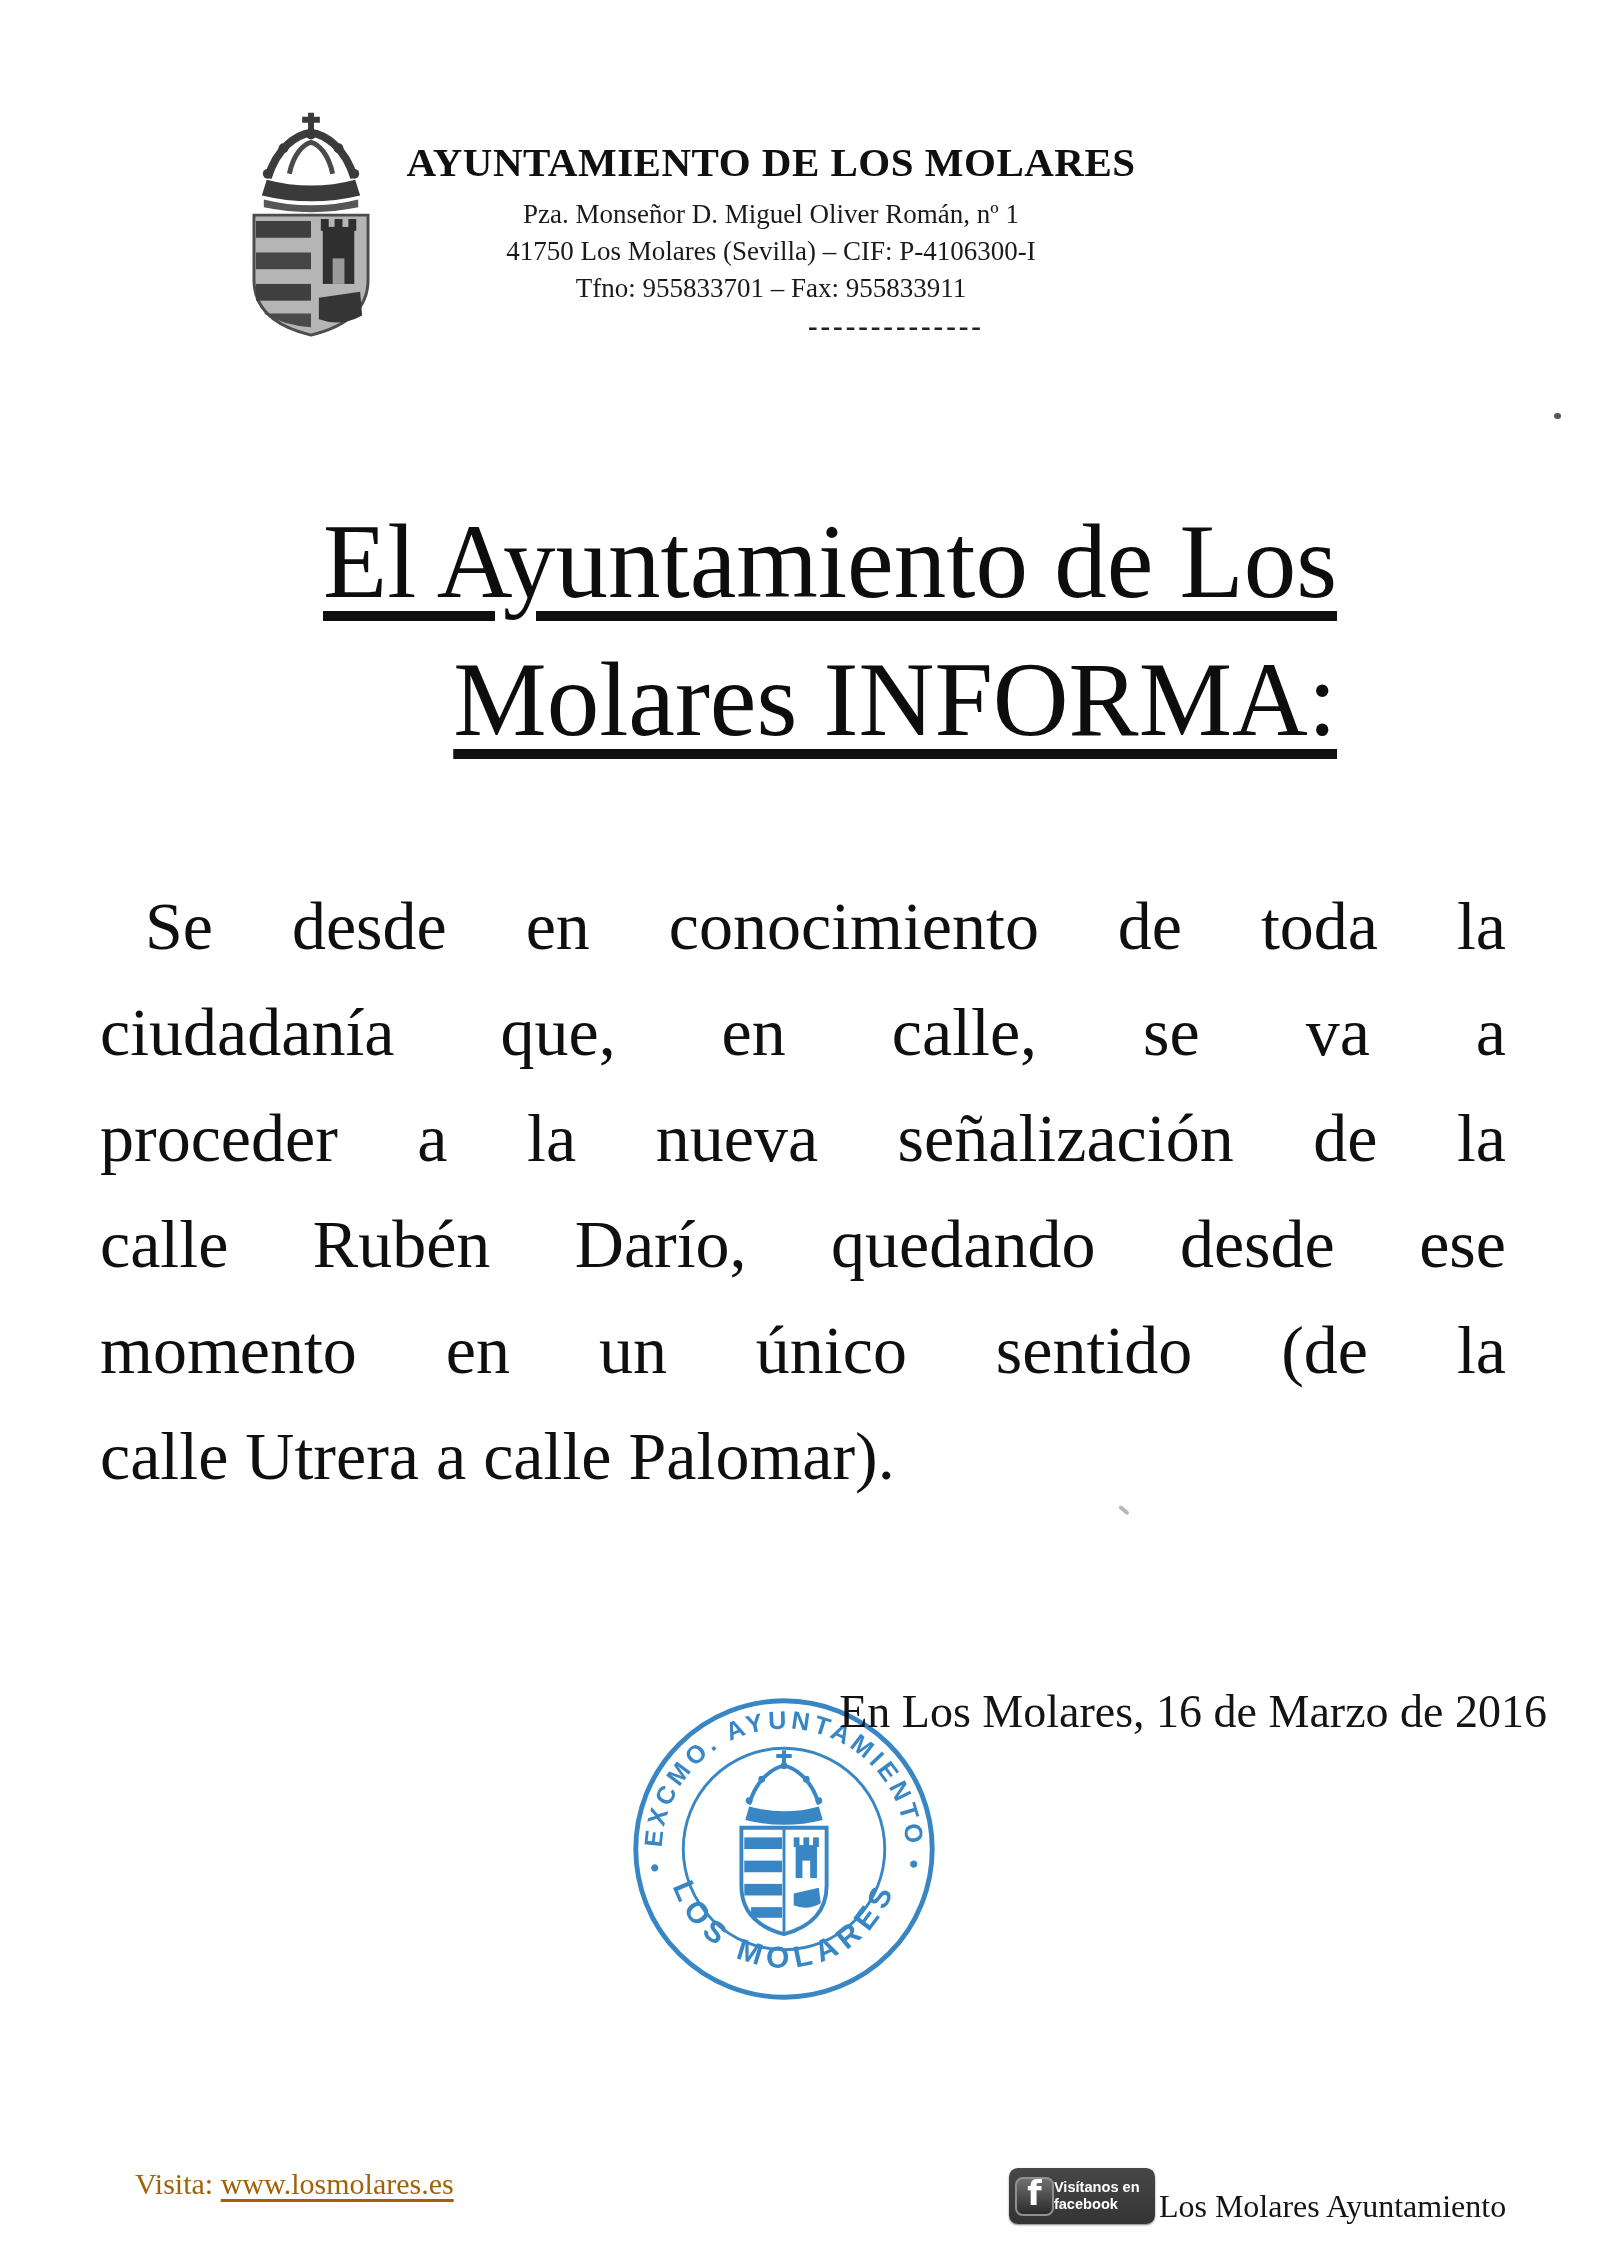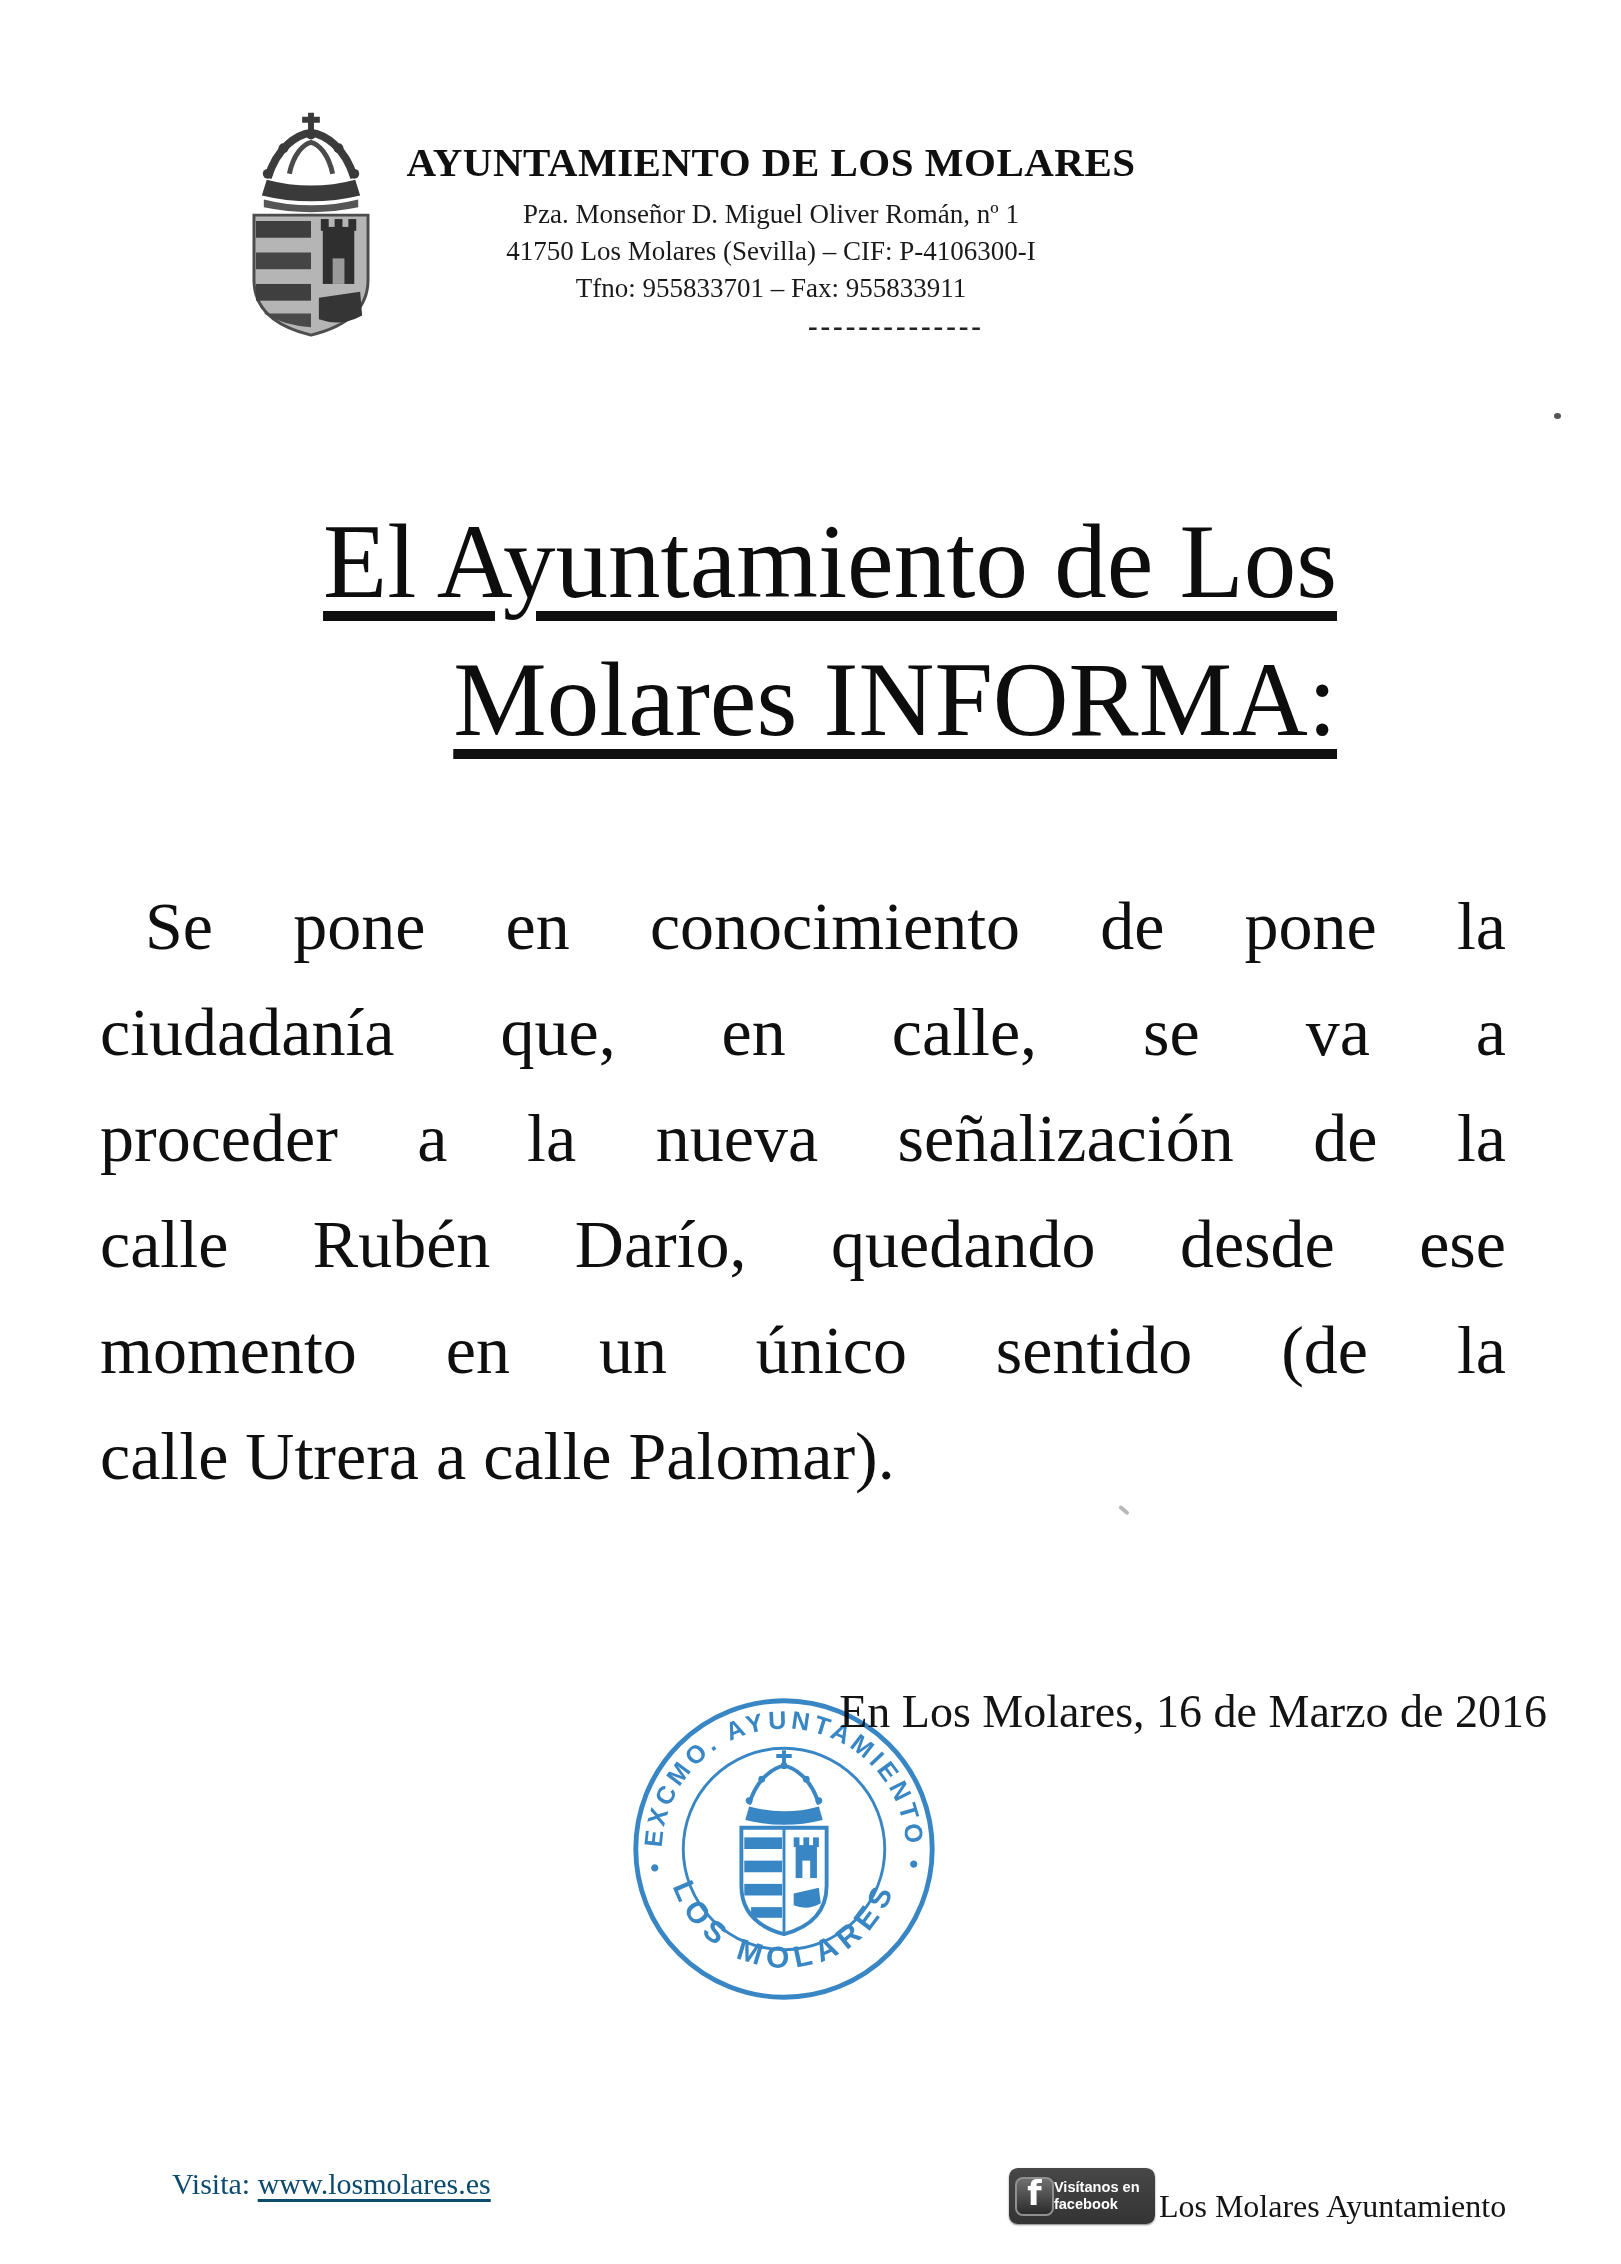--- a/index.html
+++ b/index.html
@@ -29,21 +29,21 @@
   
   .body-text{position:absolute;left:100px;top:873px;width:1406px;font-size:68px;line-height:106px;color:#0f0f0f;}
   .body-text .line{width:100%;}
   .just{text-align:justify;text-align-last:justify;}
   .indent{text-indent:45px;}
   
   .dateline{position:absolute;left:0;top:1685px;width:1547px;text-align:right;font-size:46px;color:#141414;}
   .stamp{position:absolute;left:629px;top:1694px;width:310px;height:310px;mix-blend-mode:multiply;opacity:.95;}
   .stamp text{font-family:"Liberation Sans",sans-serif;font-weight:bold;}
   
-  .visita{position:absolute;left:135px;top:2167px;font-size:30px;color:#0c4a6e;white-space:nowrap;margin-left:37px;}
+  .visita{position:absolute;left:135px;top:2167px;font-size:30px;color:#a16207;white-space:nowrap;}
   .visita .url{text-decoration:underline;text-underline-offset:4.9px;}
   .fb-area{position:absolute;left:1009px;top:2159px;display:flex;align-items:flex-end;}
   .fb-badge{
     width:146px;height:56px;background:linear-gradient(#474747,#343434);
     border-radius:8.8px;display:flex;align-items:center;padding:0 5.9px;box-sizing:border-box;
     box-shadow:0 1px 2px rgba(0,0,0,.5);
   }
   .fb-icon{
     width:39px;height:39px;border-radius:7.8px;flex:0 0 39px;
     background:linear-gradient(#6f6f6f,#2b2b2b);
@@ -101,21 +101,21 @@
     <div class="addr">Tfno: 955833701 – Fax: 955833911</div>
   </div>
   <div class="dashes">--------------</div>
 
   <div class="title">
     <div><span class="u">El Ayuntamiento de Los</span></div>
     <div><span class="u">Molares INFORMA:</span></div>
   </div>
 
   <div class="body-text">
-    <div class="line just indent">Se pone en conocimiento de pone la</div>
+    <div class="line just indent">Se desde en conocimiento de toda la</div>
     <div class="line just">ciudadanía que, en calle, se va a</div>
     <div class="line just">proceder a la nueva señalización de la</div>
     <div class="line just">calle Rubén Darío, quedando desde ese</div>
     <div class="line just">momento en un único sentido (de la</div>
     <div class="line">calle Utrera a calle Palomar).</div>
   </div>
 
   <div class="dateline">En Los Molares, 16 de Marzo de 2016</div>
 
   <svg class="stamp" viewBox="0 0 320 320">

